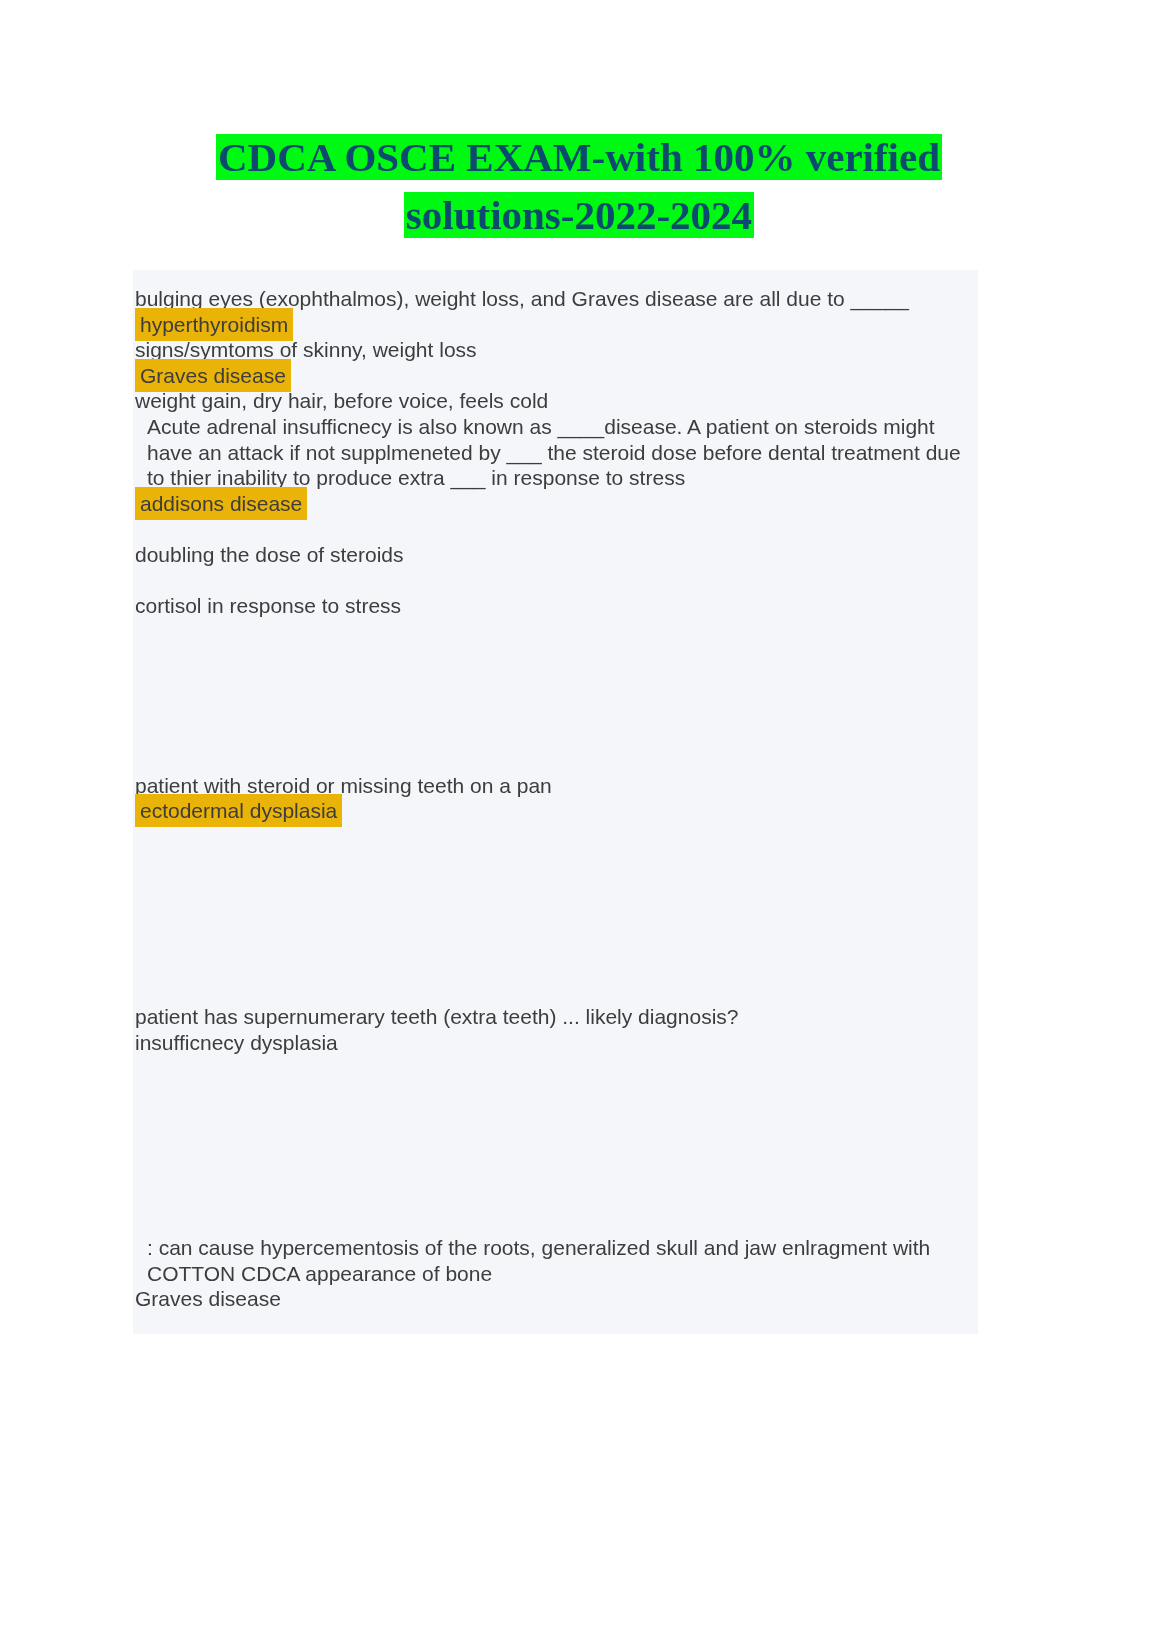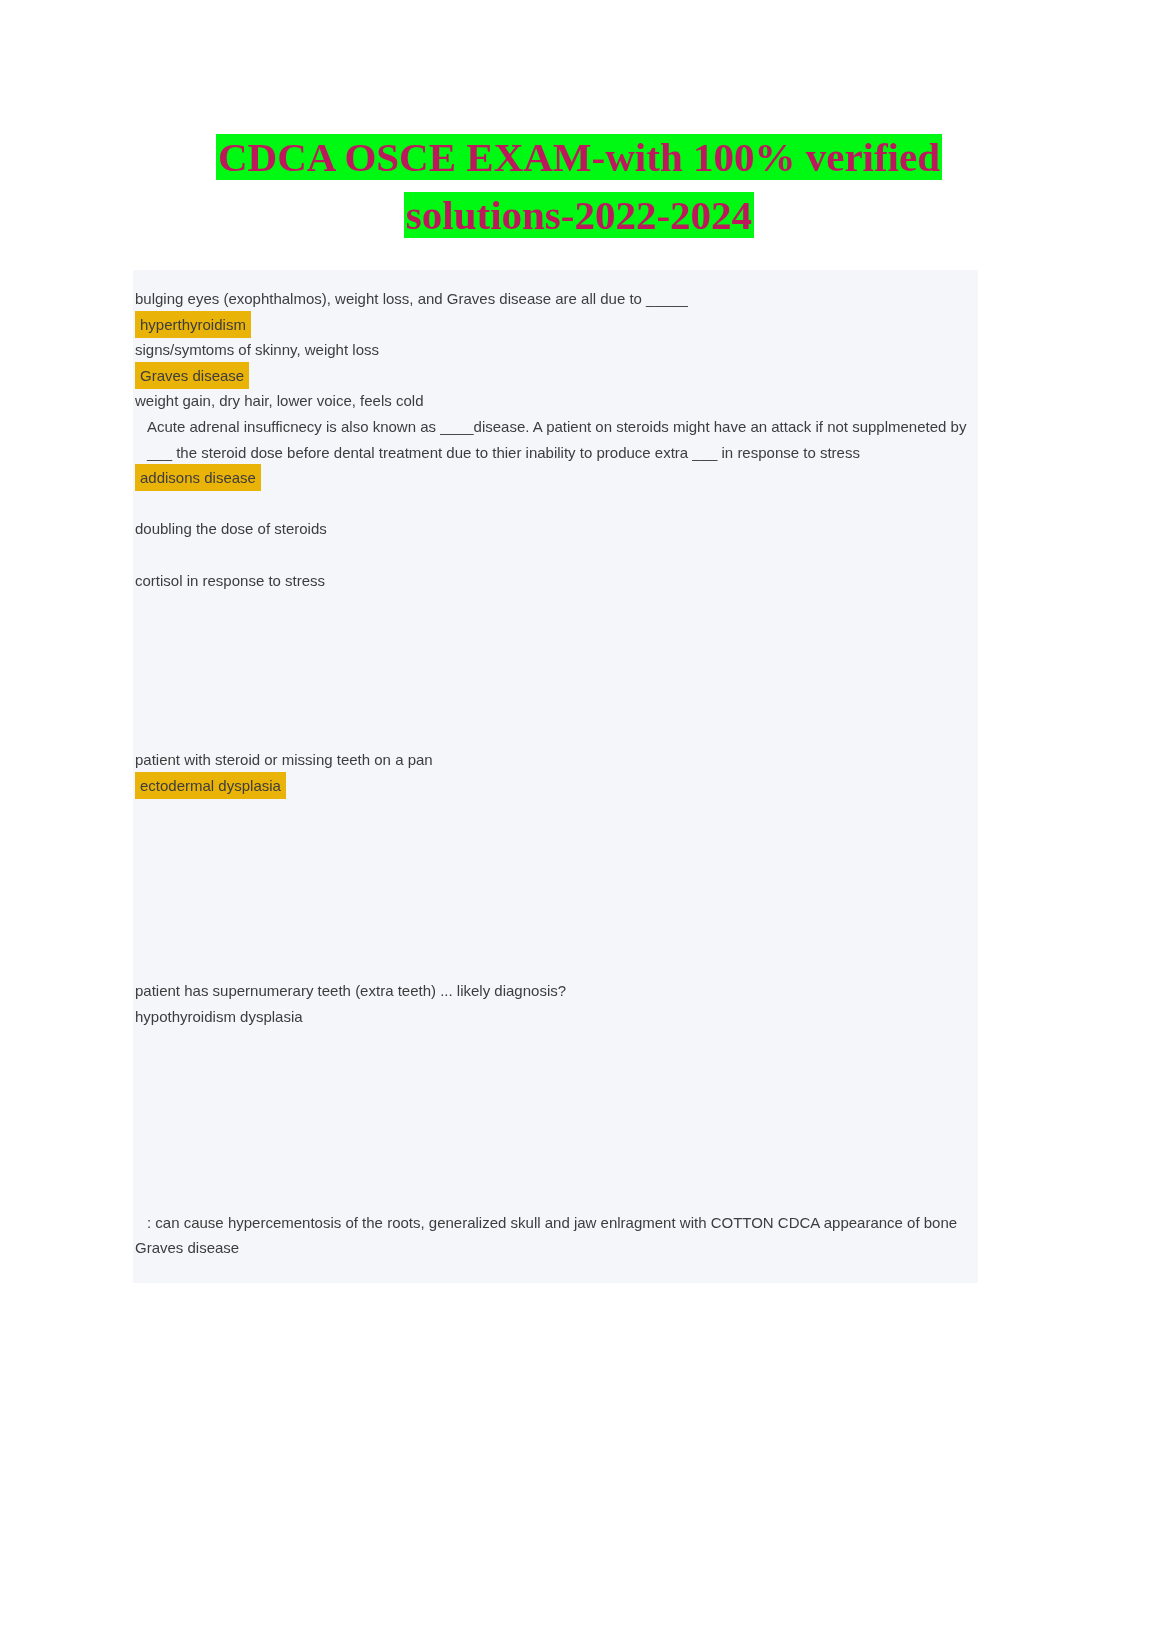--- a/index.html
+++ b/index.html
@@ -25,34 +25,34 @@
   .title-block {
     position: absolute;
     left: 133px;
     top: 128px;
     width: 892px;
     text-align: center;
     font-family: "Liberation Serif", serif;
     font-weight: bold;
     font-size: 41px;
     line-height: 1.42;
-    color: #be185d;
+    color: #0c4a6e;
   }
   .title-block .hl {
     background: #00f913;
     padding: 0 2px;
   }
   .body-block {
     position: absolute;
     left: 133px;
     top: 270px;
     width: 845px;
     background: #f4f6fa;
     padding: 16px 0 22px 0;
-    font-size: 15px;
+    font-size: 21px;
     line-height: 25.6px;
     color: #3d3d3d;
   }
   .body-block .line {
     white-space: pre-wrap;
     padding: 0 2px;
   }
   .body-block .para {
     white-space: pre-wrap;
     padding: 0 2px;
@@ -76,36 +76,36 @@
     <div><span class="hl">CDCA OSCE EXAM-with 100% verified</span></div>
     <div><span class="hl">solutions-2022-2024</span></div>
   </div>
 
   <div class="body-block">
 
     <div class="line">bulging eyes (exophthalmos), weight loss, and Graves disease are all due to _____</div>
     <div class="line"><mark class="y">hyperthyroidism</mark></div>
     <div class="line">signs/symtoms of skinny, weight loss</div>
     <div class="line"><mark class="y">Graves disease</mark></div>
-    <div class="line">weight gain, dry hair, lower voice, feels cold</div>
+    <div class="line">weight gain, dry hair, before voice, feels cold</div>
     <div class="para">Acute adrenal insufficnecy is also known as ____disease. A patient on steroids might have an attack if not supplmeneted by ___ the steroid dose before dental treatment due to thier inability to produce extra ___ in response to stress</div>
     <div class="line"><mark class="y">addisons disease</mark></div>
 
     <div class="spacer-sm"></div>
     <div class="line">doubling the dose of steroids</div>
 
     <div class="spacer-sm"></div>
     <div class="line">cortisol in response to stress</div>
 
     <div class="spacer-xl"></div>
     <div class="line">patient with steroid or missing teeth on a pan</div>
     <div class="line"><mark class="y">ectodermal dysplasia</mark></div>
 
     <div class="spacer-xxl"></div>
     <div class="line">patient has supernumerary teeth (extra teeth) ... likely diagnosis?</div>
-    <div class="line">hypothyroidism dysplasia</div>
+    <div class="line">insufficnecy dysplasia</div>
 
     <div class="spacer-xxl"></div>
     <div class="para">: can cause hypercementosis of the roots, generalized skull and jaw enlragment with COTTON CDCA appearance of bone</div>
     <div class="line">Graves disease</div>
 
   </div>
 </div>
 
 </body></html>

